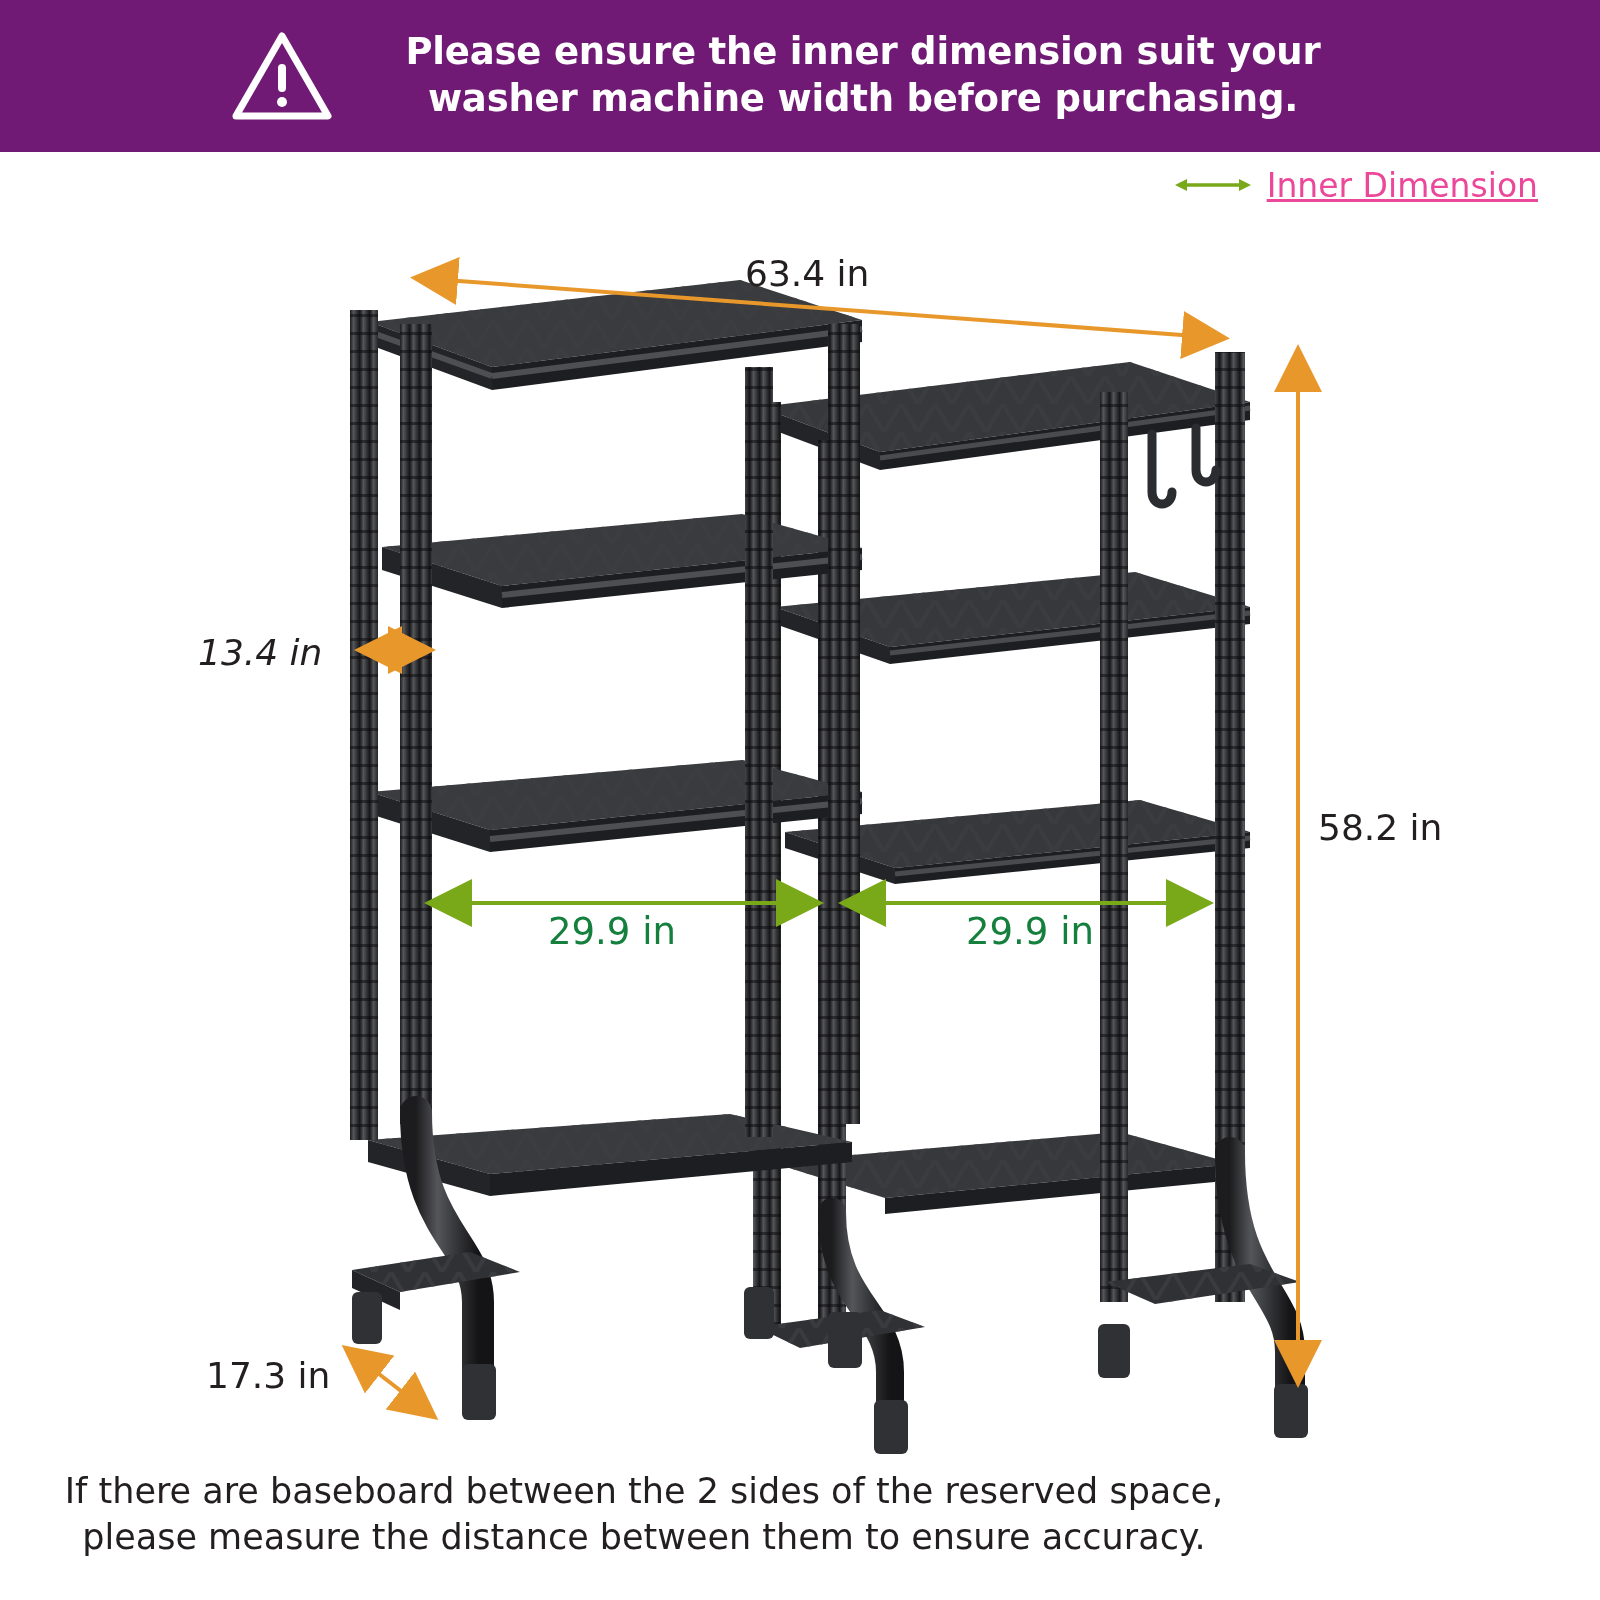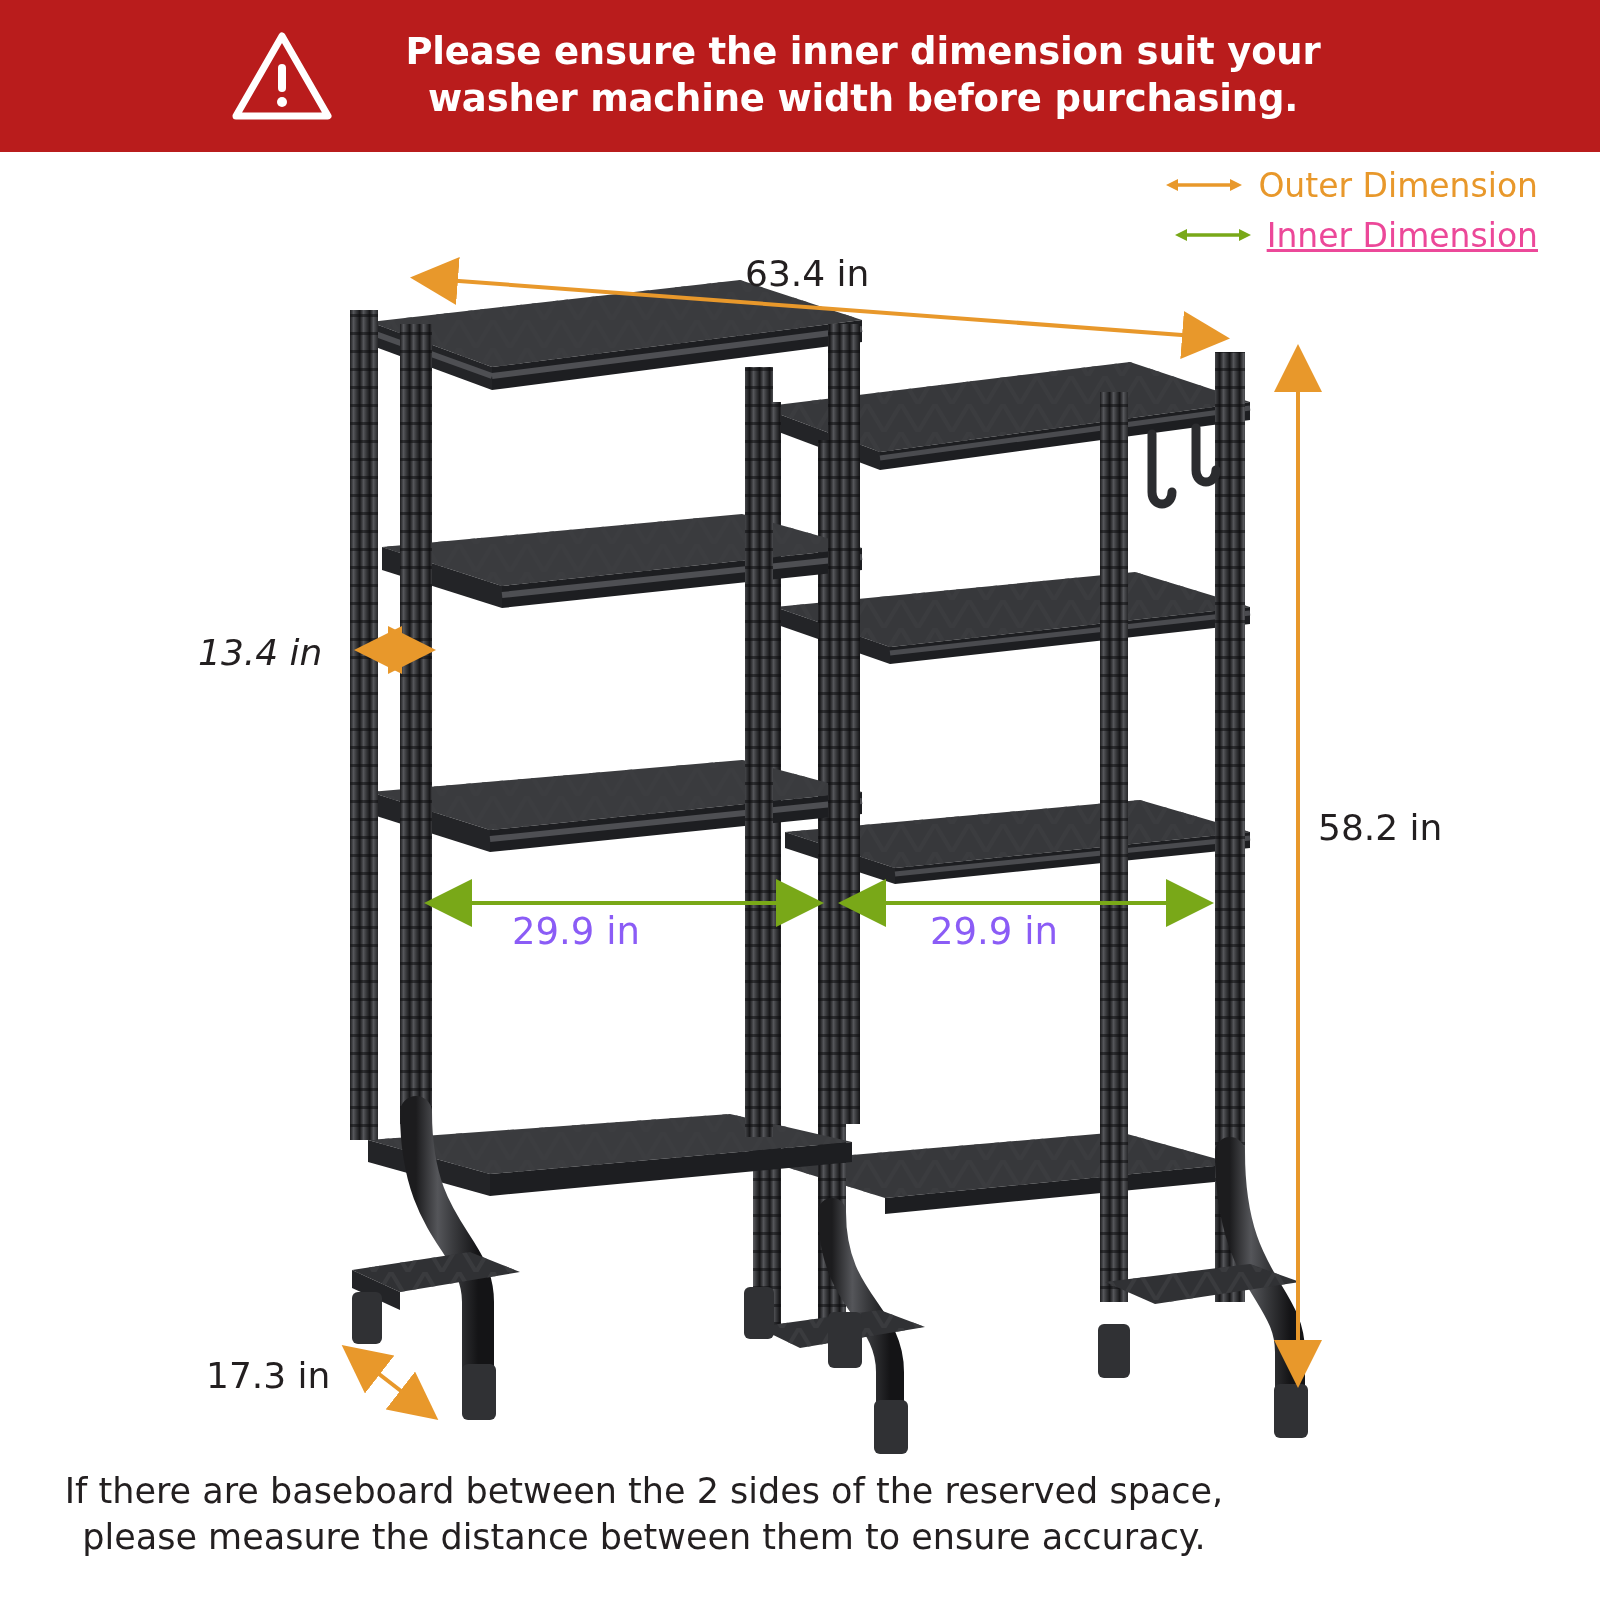--- a/index.html
+++ b/index.html
@@ -14,21 +14,21 @@
     font-family: "DejaVu Sans", "Liberation Sans", sans-serif;
     overflow: hidden;
   }
 
   
   .banner {
     position: absolute;
     left: 0; top: 0;
     width: 1600px;
     height: 152px;
-    background: #b91c1c;
+    background: #701a75;
     display: flex;
     align-items: center;
     justify-content: center;
     gap: 26px;
     box-sizing: border-box;
     padding: 0 60px;
   }
   .banner-icon {
     flex: 0 0 auto;
     width: 100px;
@@ -69,21 +69,21 @@
   .legend-inner .legend-label { color: #ec4899; text-decoration: underline; }
 
   
   .dim {
     position: absolute;
     font-size: 36px;
     line-height: 1;
     white-space: nowrap;
   }
   .dim-orange { color: #231f20; }
-  .dim-green  { color: #8b5cf6; }
+  .dim-green  { color: #15803d; margin-left: 36px; }
 
   #dim-width      { left: 745px; top: 256px; }
   #dim-height     { left: 1318px; top: 810px; }
   #dim-shelf      { left: 198px;  top: 635px; font-style: italic; }
   #dim-depth      { left: 206px;  top: 1358px; }
   #dim-inner-left { left: 512px;  top: 913px; font-size: 37px; }
   #dim-inner-right{ left: 930px;  top: 913px; font-size: 37px; }
 
   
   .caption {
@@ -115,28 +115,20 @@
 <div class="banner">
   <svg class="banner-icon" viewBox="0 0 100 92">
     <path d="M50 6 L96 86 L4 86 Z" fill="none" stroke="#ffffff" stroke-width="7" stroke-linejoin="round"></path>
     <rect x="46" y="34" width="8" height="28" rx="4" fill="#ffffff"></rect>
     <circle cx="50" cy="72" r="5" fill="#ffffff"></circle>
   </svg>
   <div class="banner-text">Please ensure the inner dimension suit your washer machine width before purchasing.</div>
 </div>
 
 <div class="legend">
-  <div class="legend-row legend-outer">
-    <svg class="legend-arrow" width="80" height="22" viewBox="0 0 80 22">
-      <line x1="10" y1="11" x2="70" y2="11" stroke="#E8982B" stroke-width="3.5"></line>
-      <path d="M2 11 L14 5 L14 17 Z" fill="#E8982B"></path>
-      <path d="M78 11 L66 5 L66 17 Z" fill="#E8982B"></path>
-    </svg>
-    <span class="legend-label">Outer Dimension</span>
-  </div>
   <div class="legend-row legend-inner">
     <svg class="legend-arrow" width="80" height="22" viewBox="0 0 80 22">
       <line x1="10" y1="11" x2="70" y2="11" stroke="#79A818" stroke-width="3.5"></line>
       <path d="M2 11 L14 5 L14 17 Z" fill="#79A818"></path>
       <path d="M78 11 L66 5 L66 17 Z" fill="#79A818"></path>
     </svg>
     <span class="legend-label">Inner Dimension</span>
   </div>
 </div>
 

